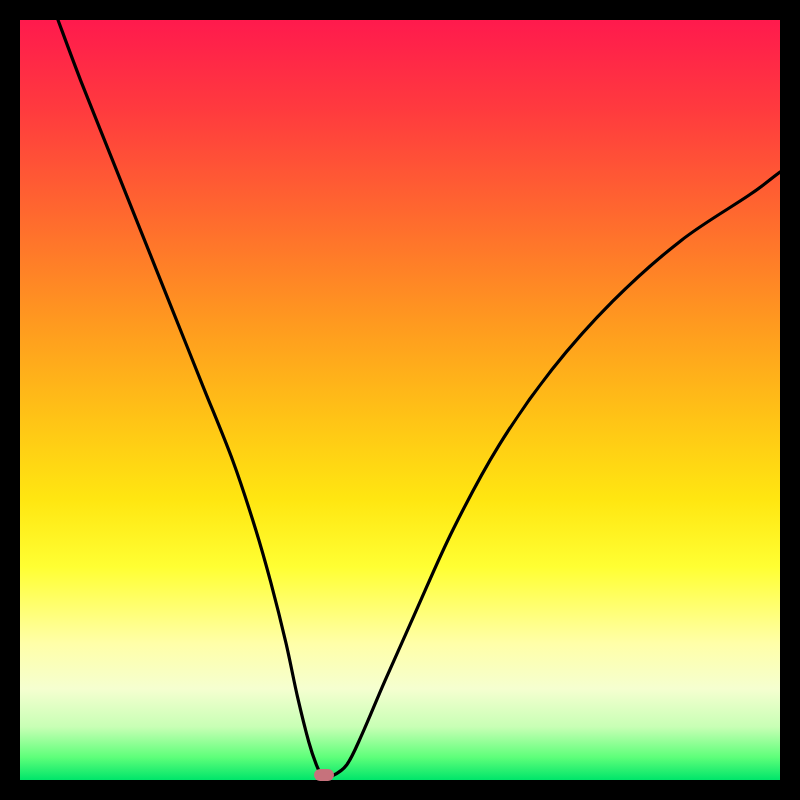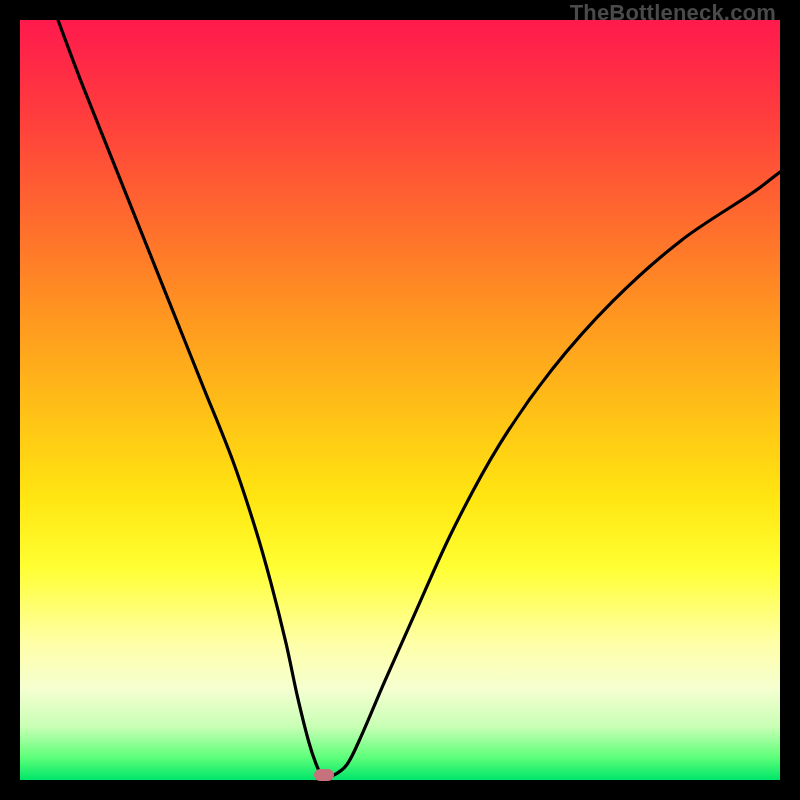--- a/index.html
+++ b/index.html
@@ -62,14 +62,13 @@
 </head>
 <body>
 
 <div class="frame">
   <div class="plot-area">
     <svg class="curve" viewBox="0 0 760 760" preserveAspectRatio="none">
       <path fill="none" stroke="#000000" stroke-width="3.2" stroke-linecap="round" stroke-linejoin="round" d="M 38.00 0.00 C 41.80 10.13, 51.93 38.00, 60.80 60.80 C 69.67 83.60, 81.07 111.47, 91.20 136.80 C 101.33 162.13, 111.47 187.47, 121.60 212.80 C 131.73 238.13, 141.87 263.47, 152.00 288.80 C 162.13 314.13, 172.27 339.47, 182.40 364.80 C 192.53 390.13, 203.93 416.73, 212.80 440.80 C 221.67 464.87, 229.27 488.93, 235.60 509.20 C 241.93 529.47, 245.73 543.40, 250.80 562.40 C 255.87 581.40, 261.57 604.20, 266.00 623.20 C 270.43 642.20, 273.60 659.93, 277.40 676.40 C 281.20 692.87, 285.63 710.60, 288.80 722.00 C 291.97 733.40, 294.12 739.10, 296.40 744.80 C 298.68 750.50, 299.95 754.30, 302.48 756.20 C 305.01 758.10, 307.55 758.10, 311.60 756.20 C 315.65 754.30, 321.73 751.77, 326.80 744.80 C 331.87 737.83, 335.67 728.33, 342.00 714.40 C 348.33 700.47, 355.93 681.47, 364.80 661.20 C 373.67 640.93, 383.80 618.13, 395.20 592.80 C 406.60 567.47, 419.27 537.07, 433.20 509.20 C 447.13 481.33, 462.33 452.20, 478.80 425.60 C 495.27 399.00, 513.00 373.67, 532.00 349.60 C 551.00 325.53, 571.27 302.73, 592.80 281.20 C 614.33 259.67, 638.40 238.13, 661.20 220.40 C 684.00 202.67, 713.13 186.20, 729.60 174.80 C 746.07 163.40, 754.93 155.80, 760.00 152.00"></path>
     </svg>
     <div class="min-marker" style="left: 304px; top: 755.44px; background: rgb(198, 114, 124);"></div>
   </div>
-  <div class="watermark">TheBottleneck.com</div>
 </div>
 
 </body></html>

